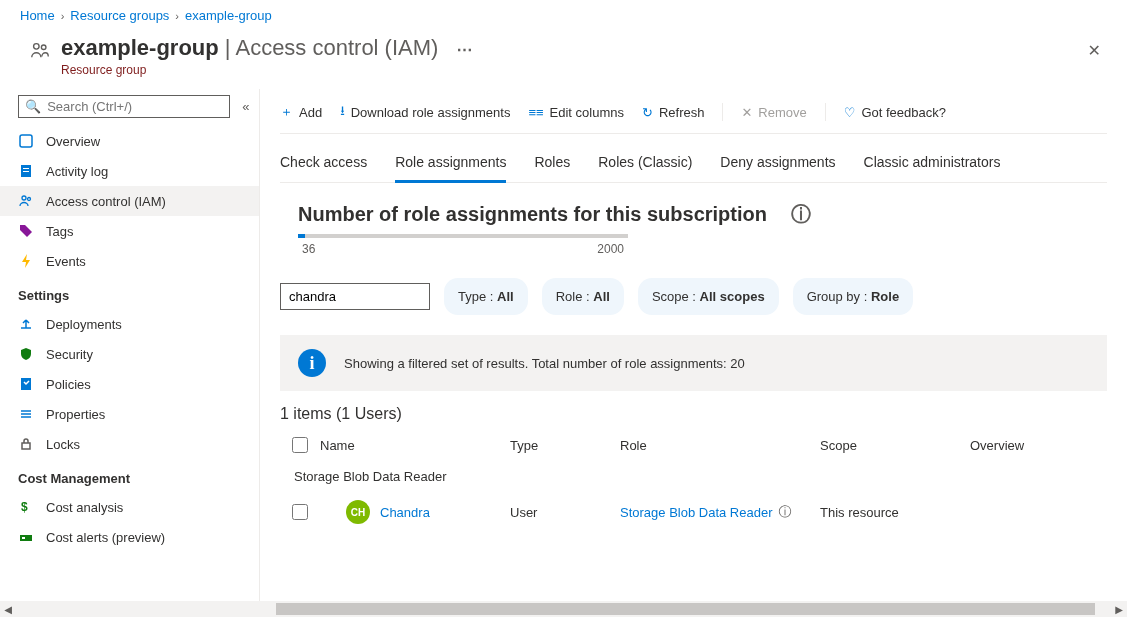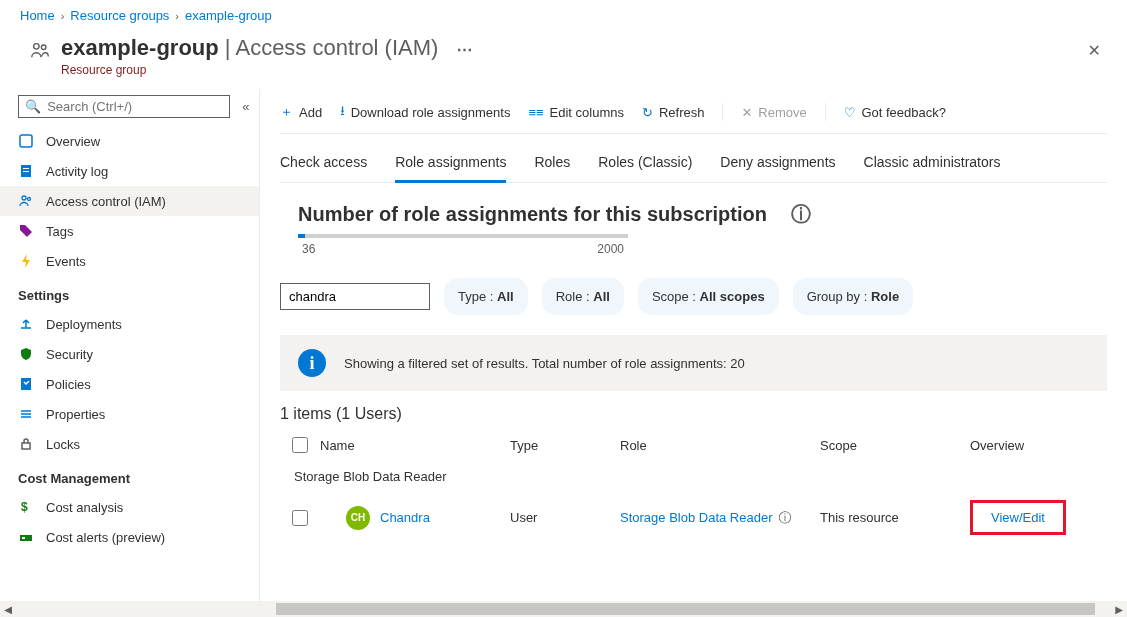--- a/index.html
+++ b/index.html
@@ -322,21 +322,20 @@
         <div class="col-name">
           <div class="avatar">CH</div>
           <a>Chandra</a>
         </div>
         <div class="col-type">User</div>
         <div class="col-role">
             <a>Storage Blob Data Reader</a>
             <span style="color:#605e5c">ⓘ</span>
           </div>
         <div class="col-scope">This resource</div>
-        <div class="col-cond"><span class="highlight"><a>View/Edit</a></span></div>
       </div>
     </div>
   </div>
 </div>
 
 <div class="hscroll">
   <div class="arrow">◀</div>
   <div class="track">
       <div class="thumb"></div>
     </div>

